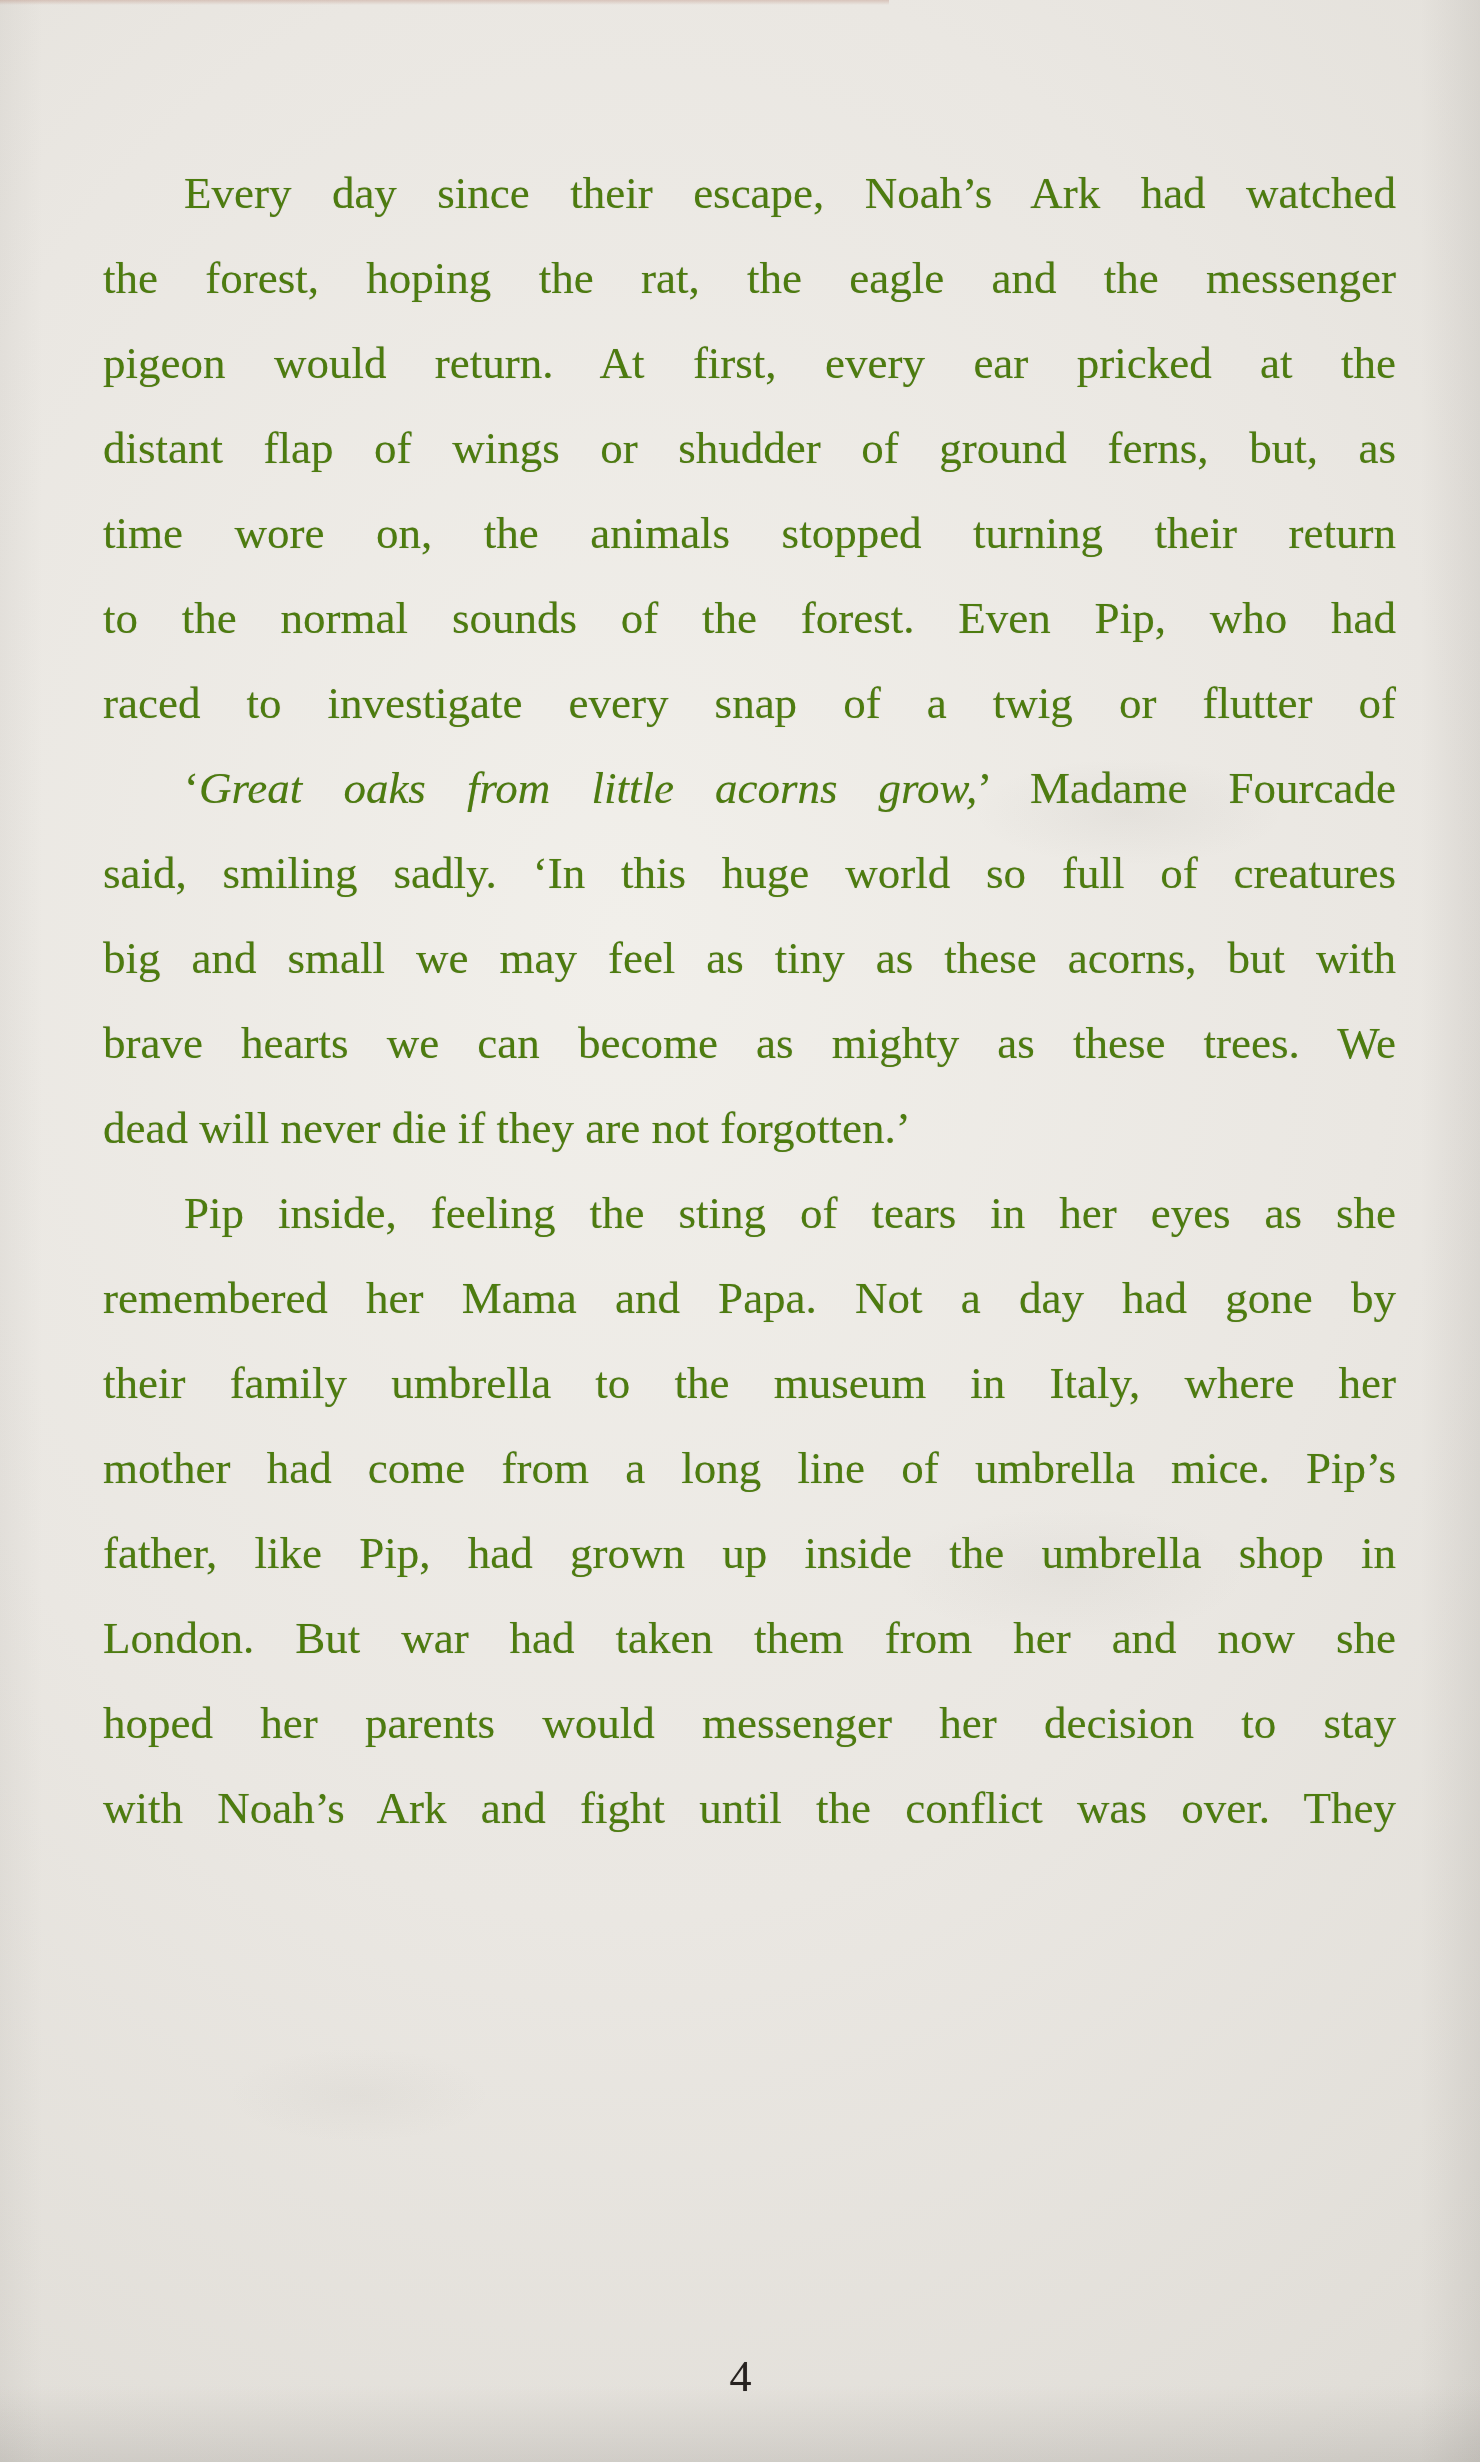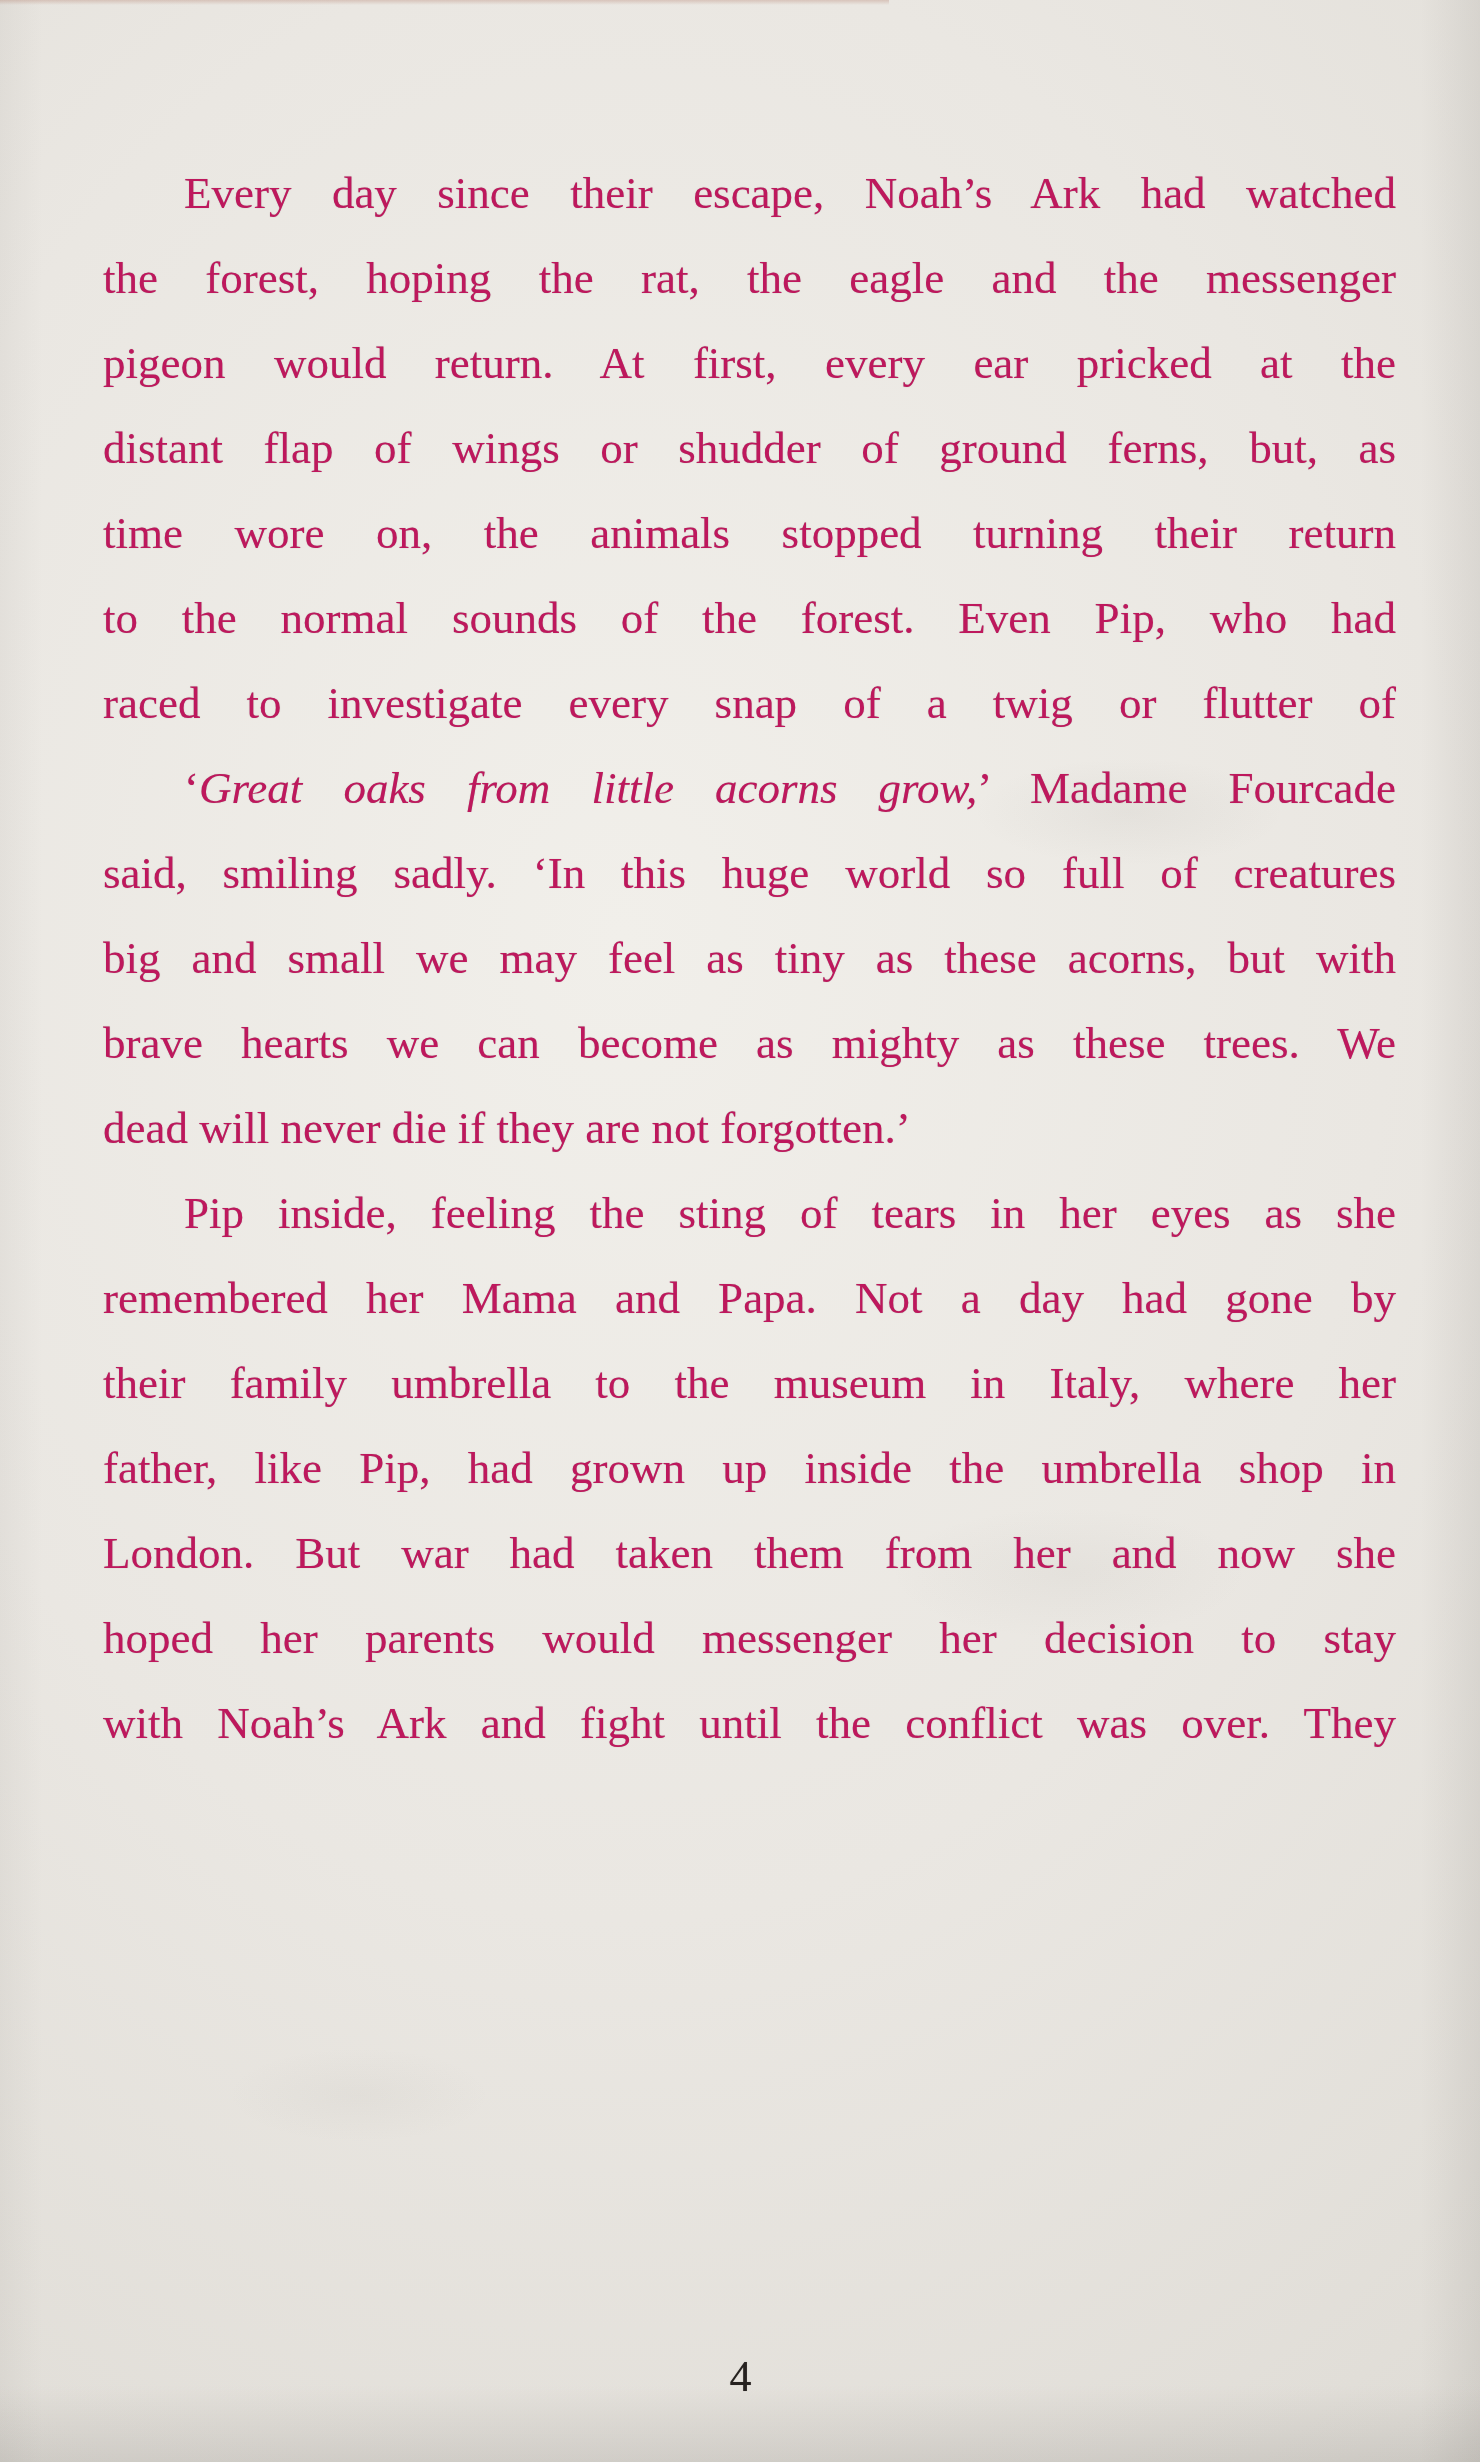--- a/index.html
+++ b/index.html
@@ -50,21 +50,21 @@
     position: absolute;
     left: 103px;
     top: 151px;
     width: 1293px;
   }
 
   .line {
     height: 85px;
     line-height: 85px;
     font-size: 45px;
-    color: #be185d;
+    color: #4d7c0f;
     text-align: justify;
     text-align-last: justify;
     text-shadow: 0 0 0.9px rgba(45,40,35,0.35);
     font-family: Liberation Serif, serif;
   }
   .line.indent { padding-left: 81px; }
   .line.no-just { text-align-last: left; }
   .seg { font-style: normal; }
   .seg.italic { font-style: italic; }
 
@@ -96,20 +96,21 @@
     <div class="line"><span class="seg">to the normal sounds of the forest. Even Pip, who had</span></div>
     <div class="line"><span class="seg">raced to investigate every snap of a twig or flutter of</span></div>
     <div class="line indent"><span class="seg">‘</span><span class="seg italic">Great oaks from little acorns grow,</span><span class="seg">’ Madame Fourcade</span></div>
     <div class="line"><span class="seg">said, smiling sadly. ‘In this huge world so full of creatures</span></div>
     <div class="line"><span class="seg">big and small we may feel as tiny as these acorns, but with</span></div>
     <div class="line"><span class="seg">brave hearts we can become as mighty as these trees. We</span></div>
     <div class="line no-just"><span class="seg">dead will never die if they are not forgotten.’</span></div>
     <div class="line indent"><span class="seg">Pip inside, feeling the sting of tears in her eyes as she</span></div>
     <div class="line"><span class="seg">remembered her Mama and Papa. Not a day had gone by</span></div>
     <div class="line"><span class="seg">their family umbrella to the museum in Italy, where her</span></div>
+    <div class="line"><span class="seg">mother had come from a long line of umbrella mice. Pip’s</span></div>
     <div class="line"><span class="seg">father, like Pip, had grown up inside the umbrella shop in</span></div>
     <div class="line"><span class="seg">London. But war had taken them from her and now she</span></div>
     <div class="line"><span class="seg">hoped her parents would messenger her decision to stay</span></div>
     <div class="line"><span class="seg">with Noah’s Ark and fight until the conflict was over. They</span></div>
   </div>
 
 <div class="page-number">4</div>
 
 
 </body></html>

